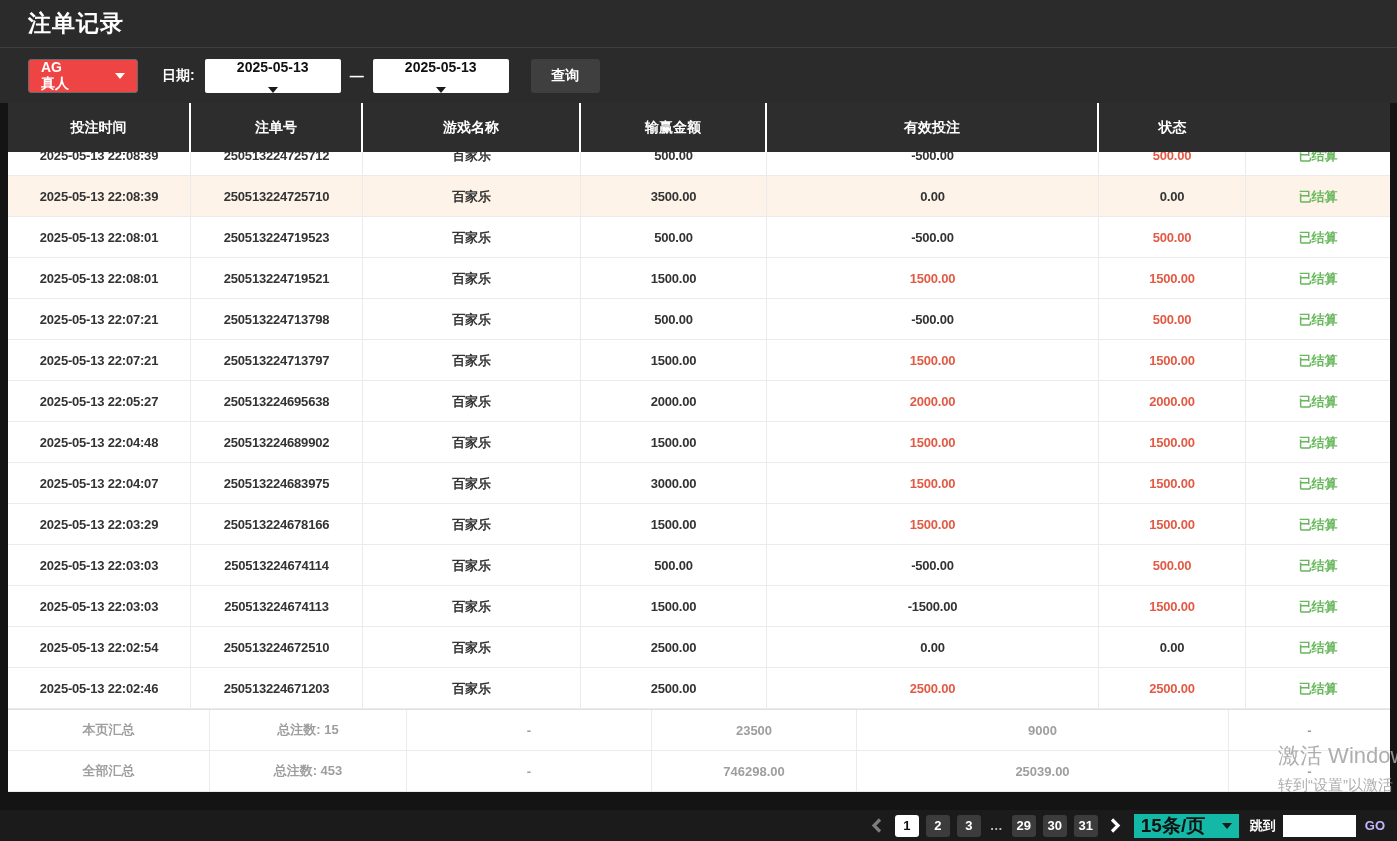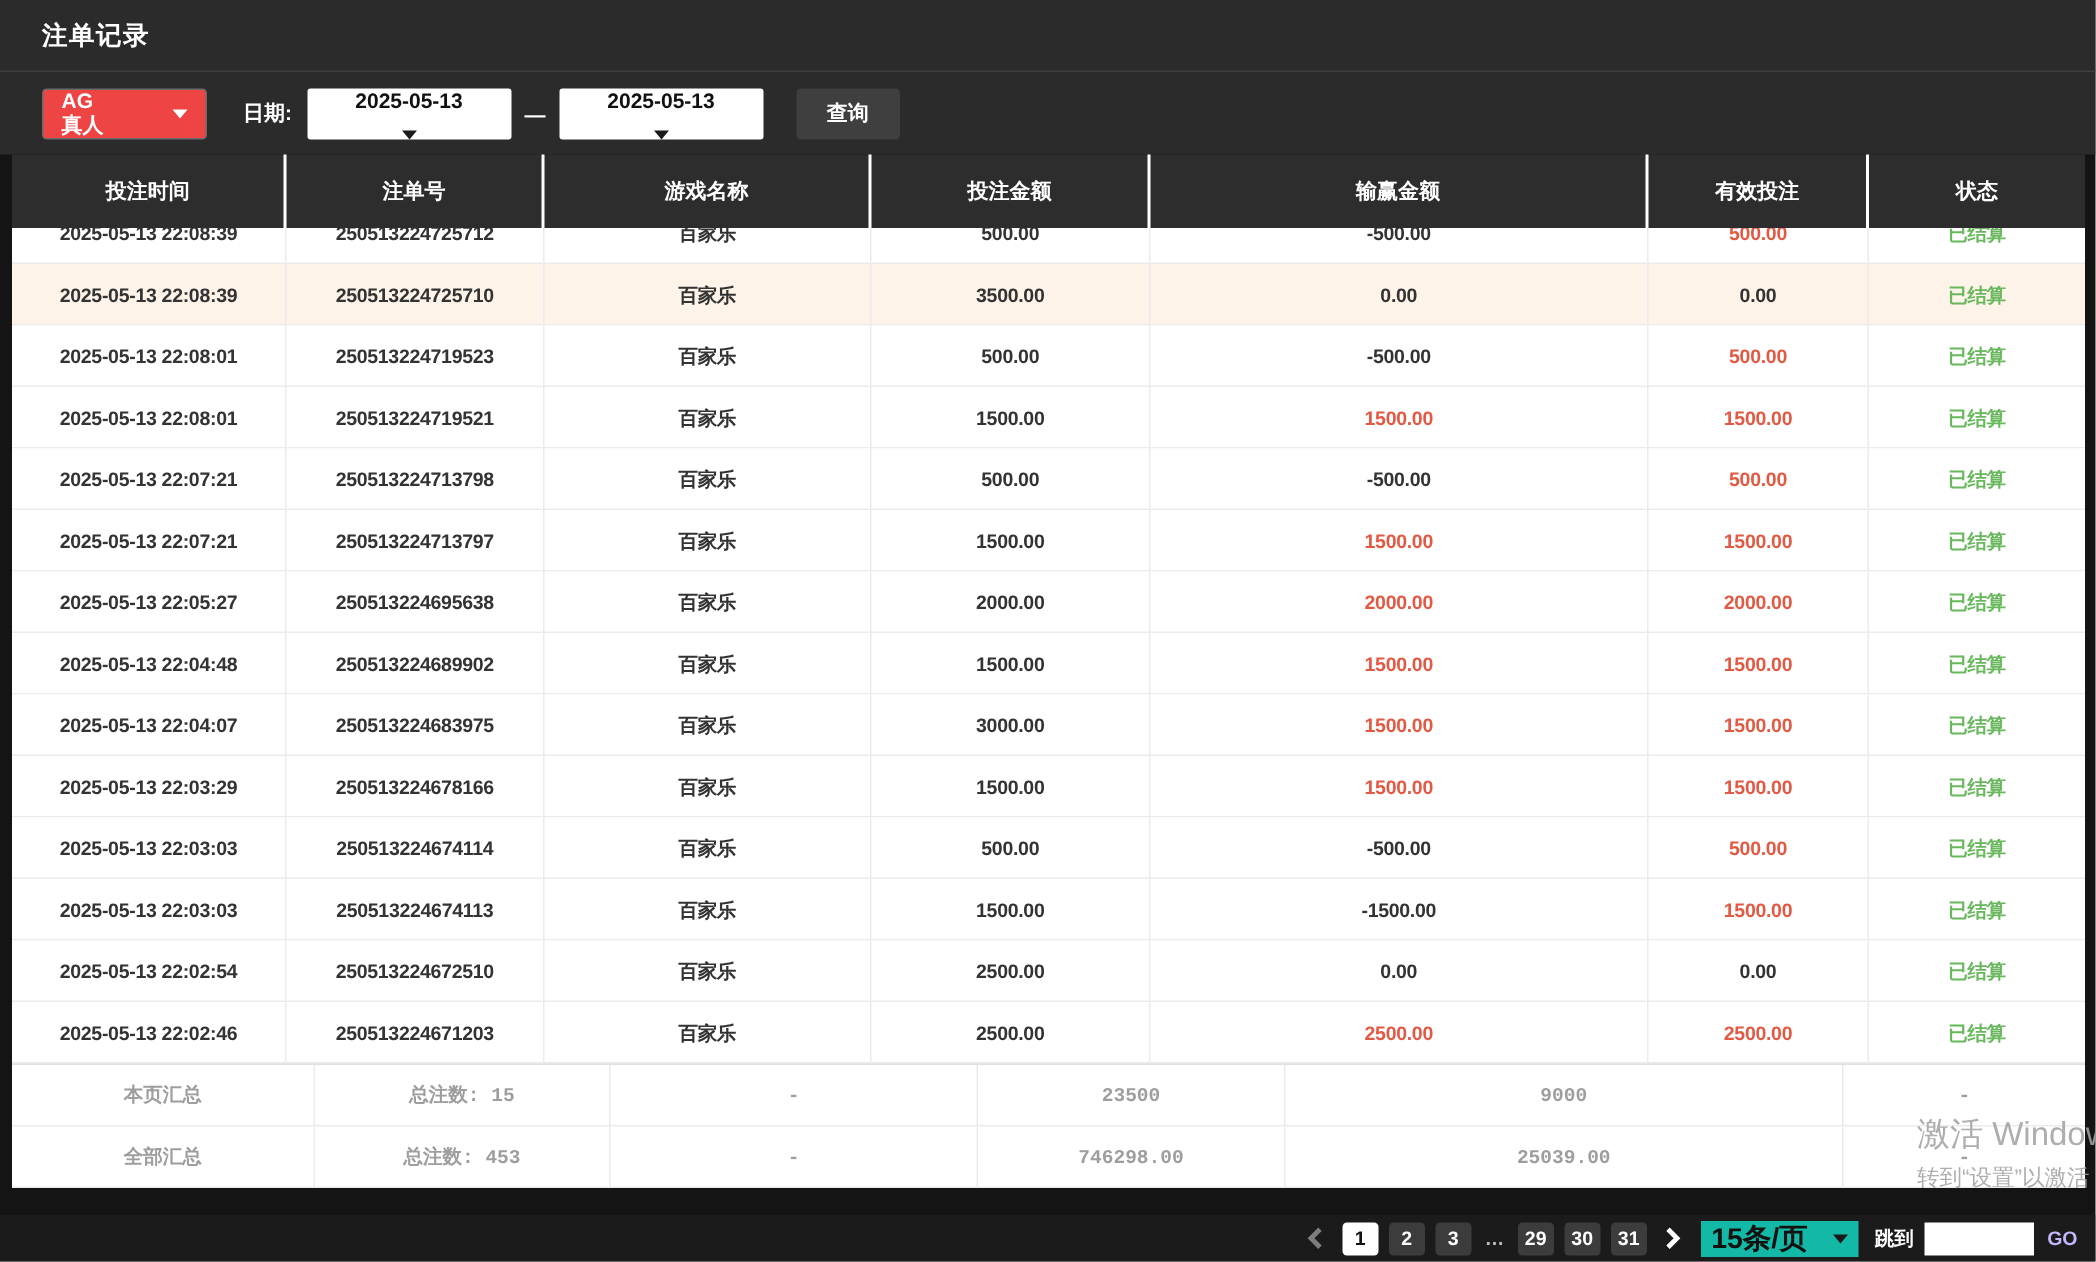--- a/index.html
+++ b/index.html
@@ -7,21 +7,21 @@
   body {
     position:relative;
     background:#141414;
     font-family:"Liberation Sans","DejaVu Sans",sans-serif;
   }
   
   .topbar {
     height:48px; background:#2b2b2b; border-bottom:1px solid #3f3f3f;
     display:flex; align-items:center; padding-left:28px;
   }
-  .topbar .title { color:#fff; font-size:17px; font-weight:700; letter-spacing:1px; }
+  .topbar .title { color:#fff; font-size:23px; font-weight:700; letter-spacing:1px; }
   .filterbar {
     height:55px; background:#2b2b2b;
     display:flex; align-items:center; padding-left:28px;
   }
   .select {
     height:34px; display:flex; align-items:center; justify-content:space-between;
     font-size:14px; font-weight:700; border-radius:3px; cursor:pointer;
   }
   .platform-select {
     width:110px; border:1px solid #6a6a6a; color:#fff; background:#ef4444;
@@ -71,21 +71,21 @@
   .td.red { color:#e25a44; }
   .td.green { color:#69b85e; }
   
   .summary { margin-left:8px; width:1382px; background:#fff; border-top:1px solid #e0e0e0; }
   .srow {
     display:grid; grid-template-columns:202px 197px 245px 205px 372px 161px;
     height:41px; border-bottom:1px solid #ebebeb;
   }
   .sd {
     display:flex; align-items:center; justify-content:center;
-    font-size:13px; font-weight:600; color:#9e9e9e; border-right:1px solid #ebebeb;font-family:Liberation Mono, monospace;
+    font-size:13px; font-weight:600; color:#9e9e9e; border-right:1px solid #ebebeb;
   }
   .sd:last-child { border-right:none; }
   
   .bottombar {
     position:absolute; left:0; bottom:0; width:1397px; height:31px; background:#1b1b1b;
     display:flex; align-items:center; justify-content:flex-end; padding-right:8px; gap:7px;
   }
   .nav-btn { width:22px; height:22px; display:flex; align-items:center; justify-content:center; cursor:pointer; }
   .page-btn {
     min-width:24px; height:22px; padding:0 4px; border-radius:3px;
@@ -132,21 +132,20 @@
     <span class="caret dark"></span>
   </div>
   <button class="query-btn">查询</button>
 </div>
 
 <div class="table-wrap">
   <div class="thead" id="thead">
       <div class="th">投注时间</div>
       <div class="th">注单号</div>
       <div class="th">游戏名称</div>
-      <div class="th">投注金额</div>
       <div class="th">输赢金额</div>
       <div class="th">有效投注</div>
       <div class="th">状态</div>
     </div>
   <div class="tbody" id="tbody">
       <div class="trow clipped">
         <div class="trow-inner">
           <div class="td">2025-05-13 22:08:39</div>
           <div class="td">250513224725712</div>
           <div class="td">百家乐</div>

